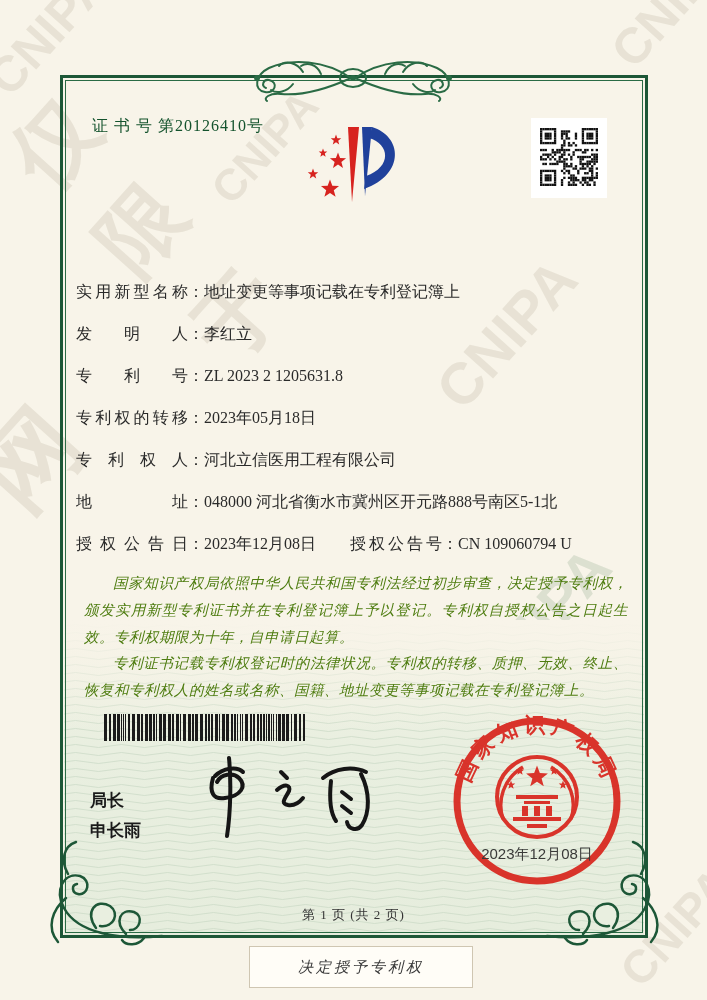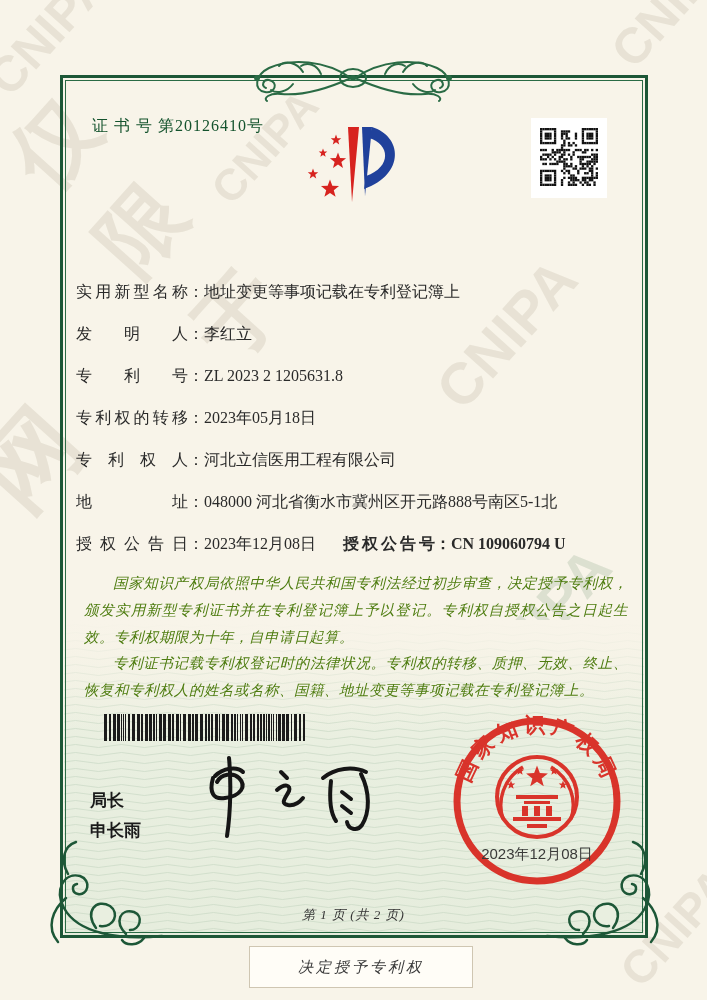--- a/index.html
+++ b/index.html
@@ -49,40 +49,40 @@
 
   .title{position:absolute;left:0;top:216px;width:707px;text-align:center;
          font-size:42px;font-weight:bold;color:#121212;letter-spacing:5px;z-index:5;}
 
   
   .fields{position:absolute;left:76px;top:280px;width:540px;z-index:5;font-size:16px;color:#2a2a2a;}
   .frow{display:flex;align-items:flex-start;margin-bottom:18px;line-height:24px;}
   .flabel{display:inline-block;width:112px;text-align:justify;text-align-last:justify;flex:0 0 112px;}
   .fcolon{flex:0 0 auto;}
   .fvalue{flex:1 1 auto;}
-  .fpair2{display:flex;margin-left:27px;font-weight:bold;}
+  .fpair2{display:flex;margin-left:34px;}
   .flabel2{display:inline-block;width:92px;text-align:justify;text-align-last:justify;flex:0 0 92px;}
 
   
   .paras{position:absolute;left:84px;top:570px;width:544px;z-index:5;
          font-size:14.5px;color:#4d7c0f;font-style:italic;line-height:1.85;text-align:justify;}
   .paras p{margin:0;text-indent:2em;letter-spacing:0.5px;}
 
   
   .barcode{position:absolute;left:104px;top:714px;width:206px;height:27px;z-index:5;
            display:flex;align-items:stretch;}
   .barcode div{background:#1b1b1b;}
   .officer{position:absolute;left:90px;top:786px;z-index:5;
            font-family:"Liberation Sans","DejaVu Sans",sans-serif;
            font-size:17px;font-weight:600;color:#1a1a1a;line-height:30px;}
   .signature{position:absolute;left:185px;top:748px;z-index:6;}
   .seal{position:absolute;left:449px;top:712px;z-index:6;}
 
   .page-footer{position:absolute;left:0;top:906px;width:707px;text-align:center;
-               font-size:13px;color:#333;z-index:5;letter-spacing:1px;font-style:italic;}
+               font-size:13px;color:#333;z-index:5;letter-spacing:1px;}
   .cont-box{position:absolute;left:249px;top:946px;width:222px;height:40px;z-index:5;
             background:#fffdf7;border:1px solid #cfc6b2;display:flex;align-items:center;
             justify-content:center;font-size:15px;color:#3a3a3a;font-style:italic;letter-spacing:3px;}
 </style>
 </head>
 <body>
 
 <div class="page">
 
   <div class="wm wm1">CNIPA</div>

